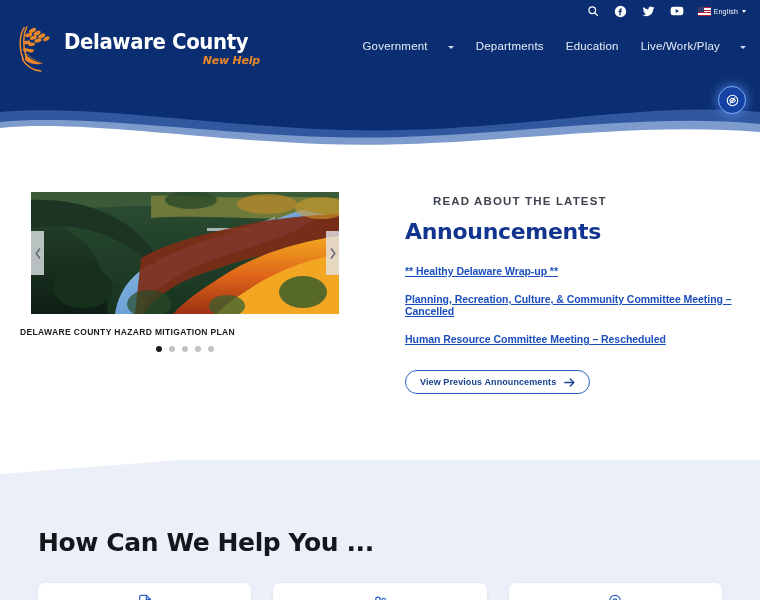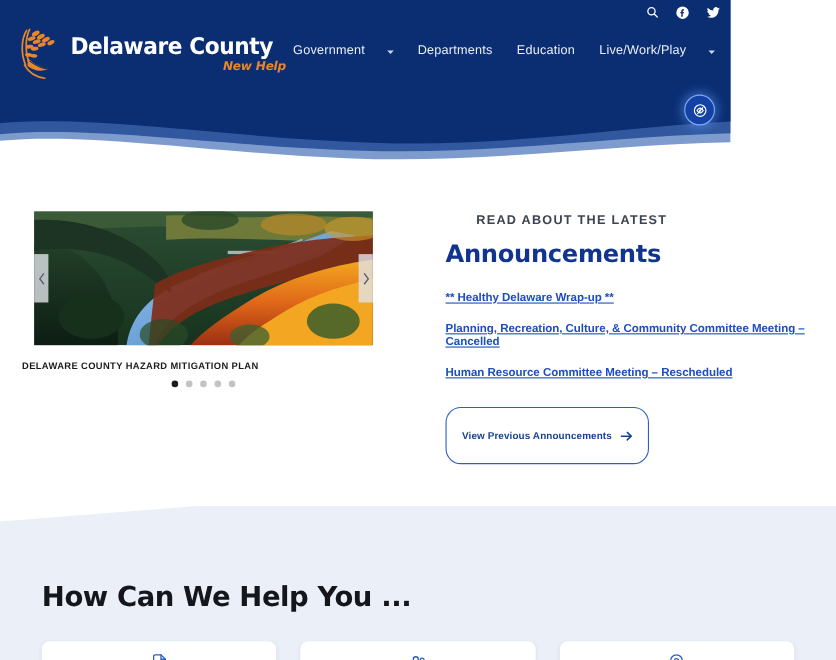--- a/index.html
+++ b/index.html
@@ -7,21 +7,21 @@
     width: 760px;
     height: 600px;
     overflow: hidden;
     font-family: "Liberation Sans", sans-serif;
     background: #ffffff;
   }
 
   
   .hero {
     position: relative;
-    width: 664px;
+    width: 760px;
     height: 160px;
     background: #ffffff;
     overflow: hidden;
   }
   .hero-wave {
     position: absolute;
     top: 0; left: 0;
     width: 760px;
     height: 160px;
   }
@@ -271,21 +271,21 @@
     text-decoration: underline;
     margin-bottom: 16px;
     cursor: pointer;
     letter-spacing: -0.05px;
   }
   .announce-btn {
     display: inline-flex;
     align-items: center;
     gap: 8px;
     margin-top: 9px;
-    padding: 20px 14px;
+    padding: 6px 14px;
     border: 1.2px solid #2b5fc4;
     border-radius: 14px;
     background: transparent;
     color: #17418f;
     font-size: 9px;
     font-weight: bold;
     font-family: "Liberation Sans", sans-serif;
     cursor: pointer;
     letter-spacing: .1px;
   }

